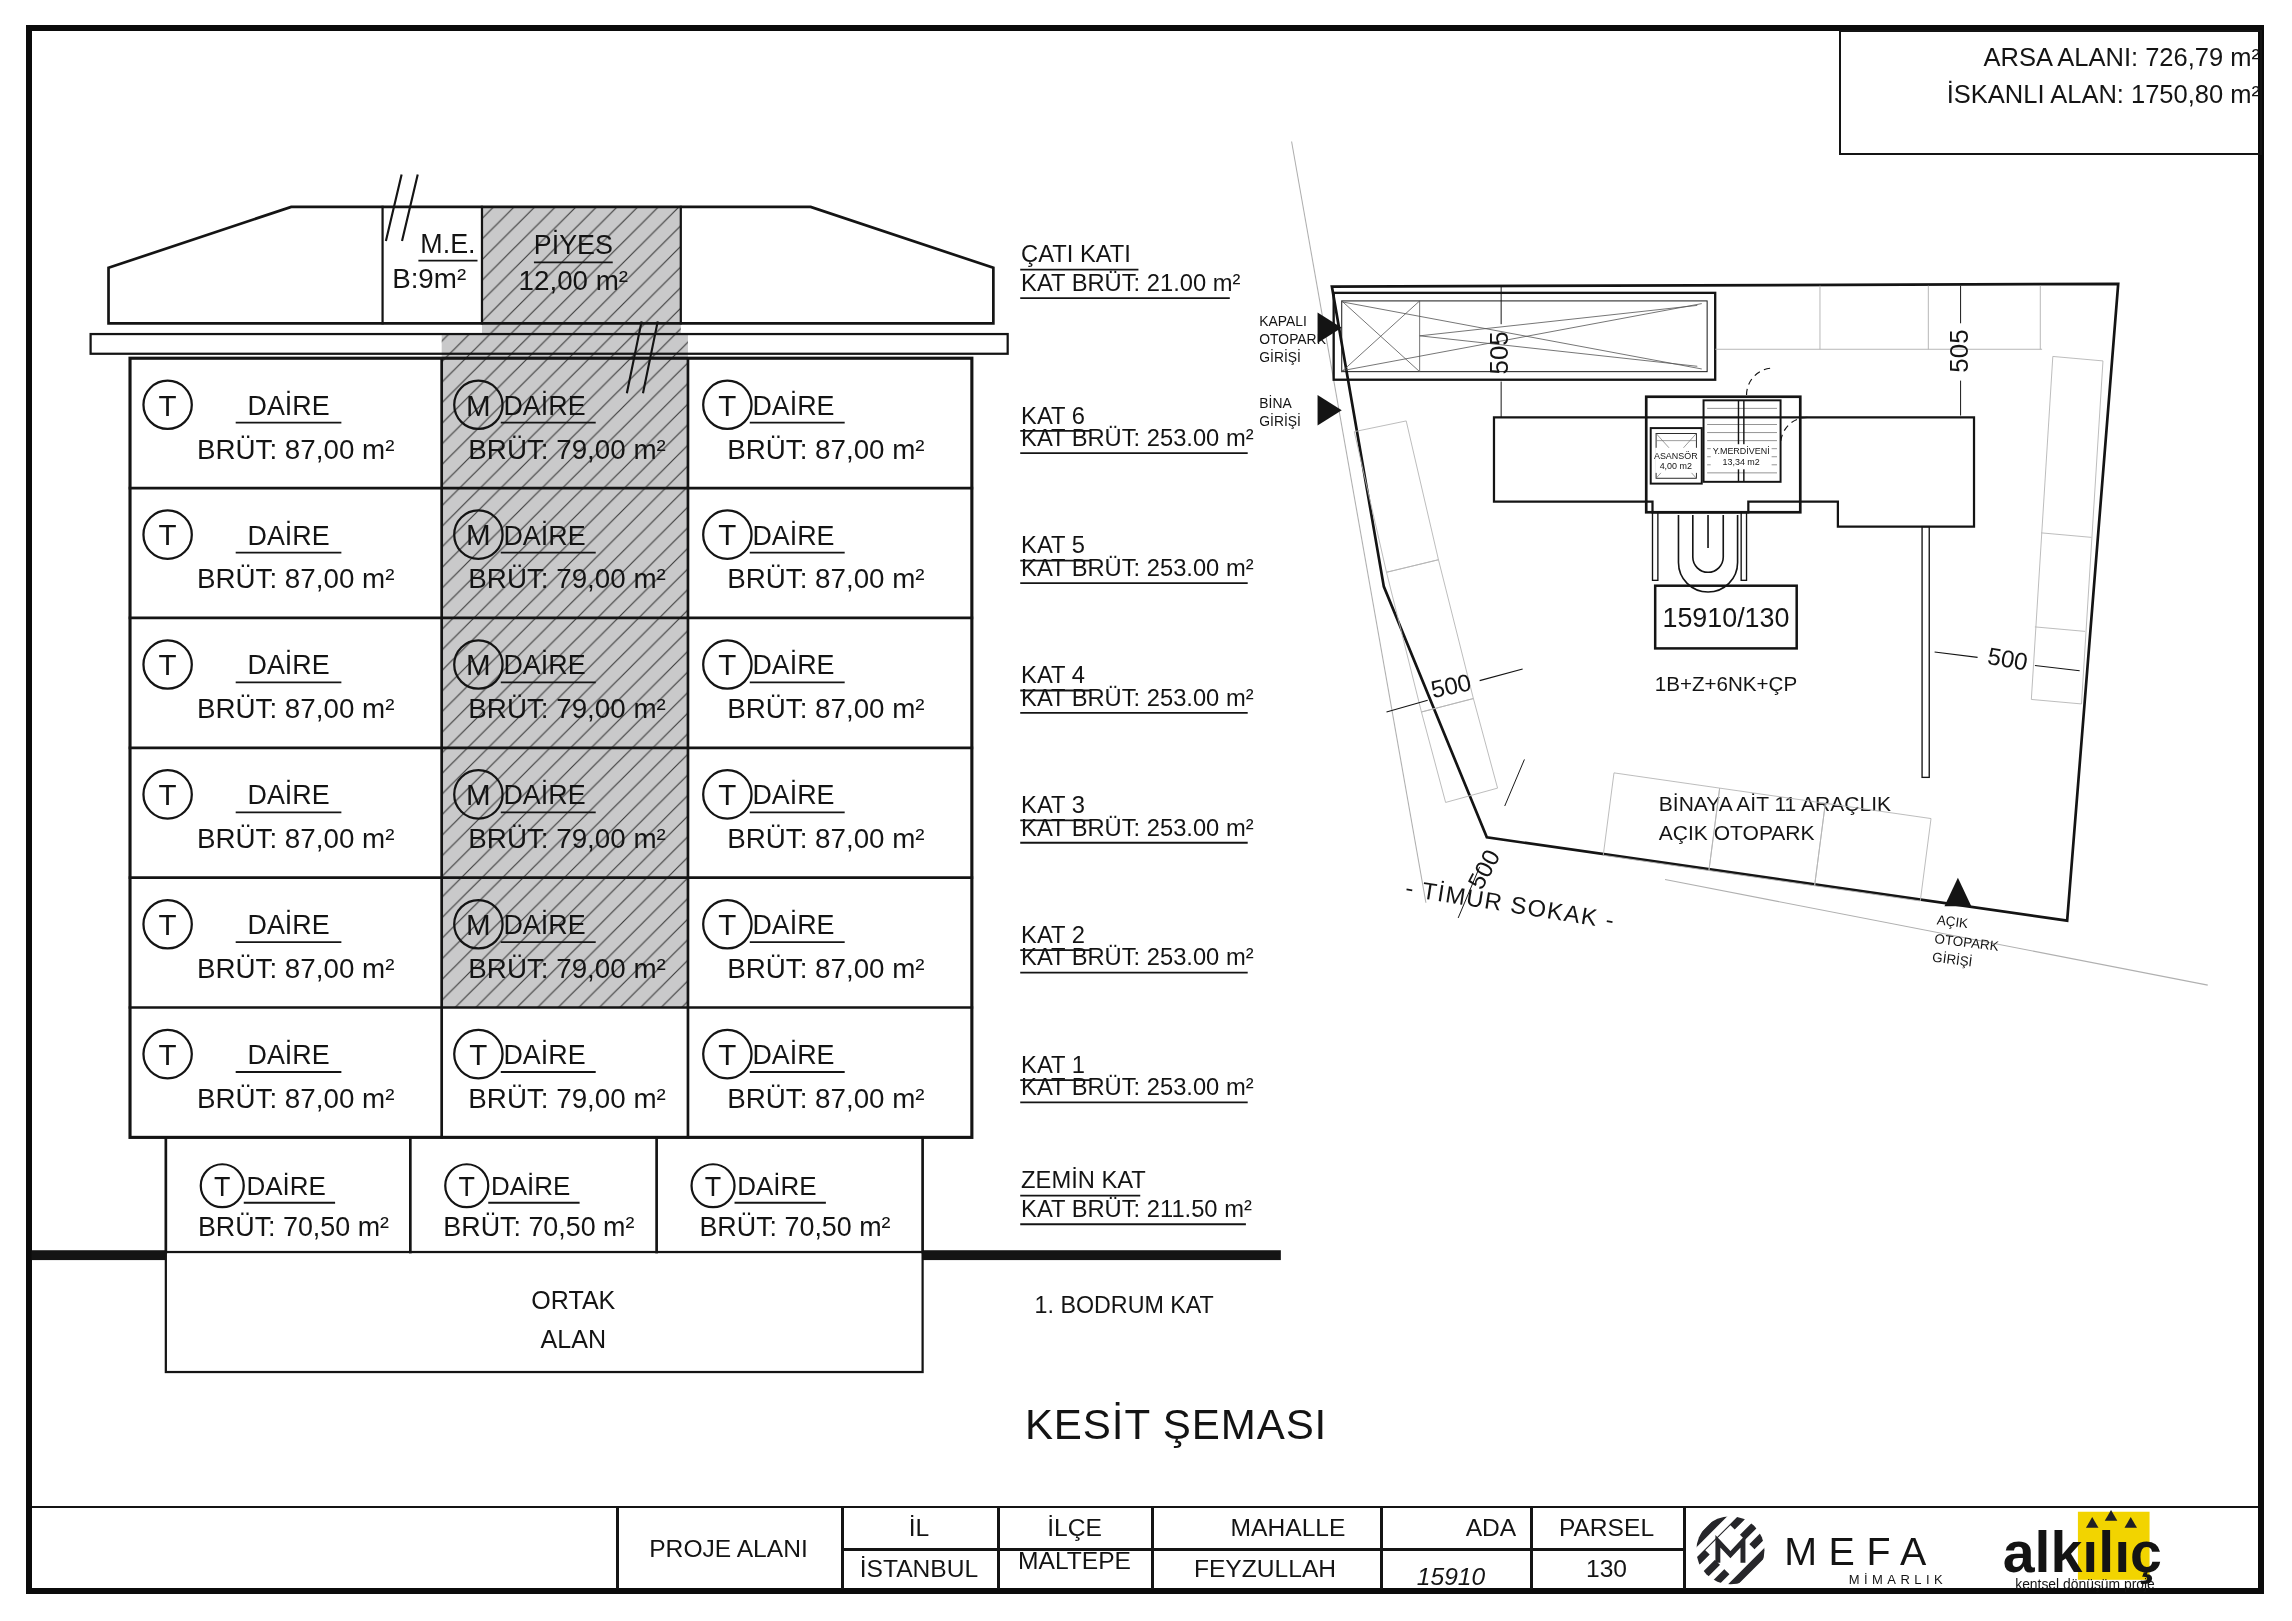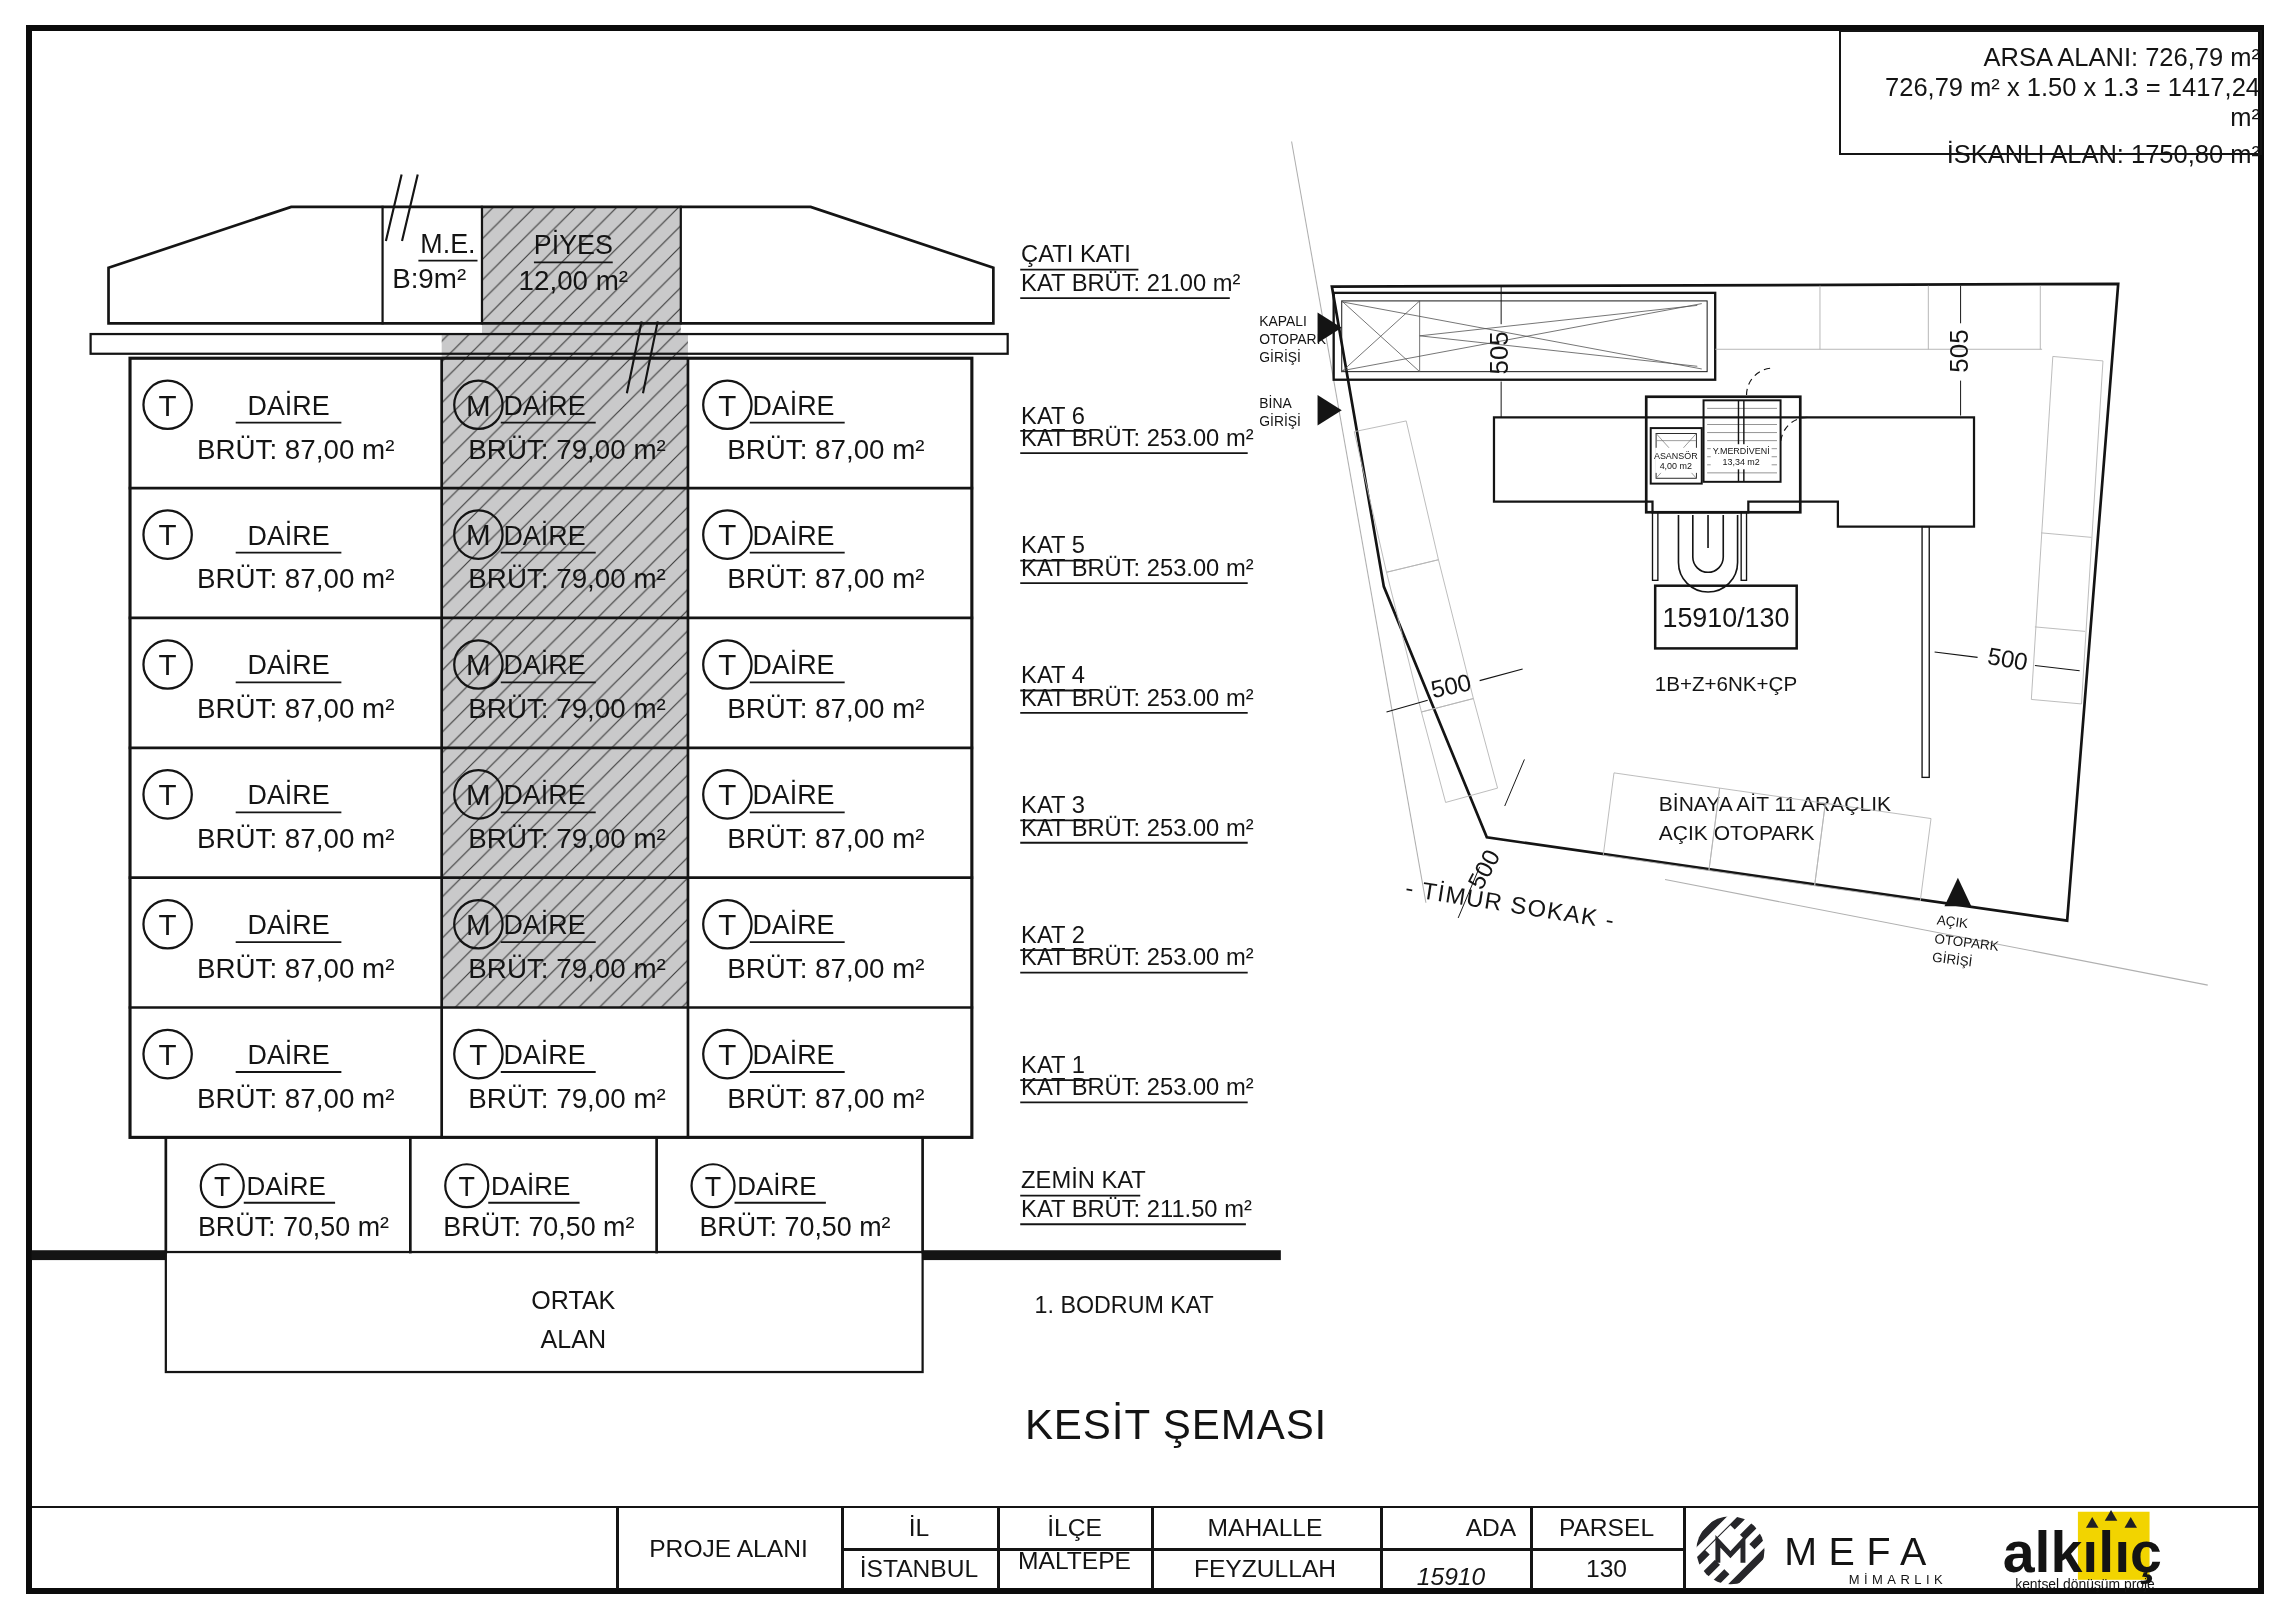--- a/index.html
+++ b/index.html
@@ -20,32 +20,31 @@
   svg text{font-family:"Liberation Sans",sans-serif;fill:#141414;}
 </style>
 </head>
 <body>
 
 <div class="page">
   <div class="sheet-border"></div>
 
   <div id="infoBox">
     <div>ARSA ALANI:  726,79 m²</div>
-    <div>726,79 m² x 1.50 x 1.3 = 1417,24 m²</div>
     <div class="gap">İSKANLI ALAN:  1750,80 m²</div>
   </div>
 
   <div id="titleBlock">
     <div class="tb-cell" style="left:584px;width:225px;top:0;height:81px">PROJE ALANI</div>
     <div id="tbCols">
         <div class="tb-cell" style="left: 809px; width: 156px; top: 0px; height: 40px;">İL</div>
         <div class="tb-cell" style="left: 809px; width: 156px; top: 40px; height: 41px;">İSTANBUL</div>
         <div class="tb-cell" style="left: 965px; width: 155px; top: 0px; height: 40px;">İLÇE</div>
         <div class="tb-cell" style="left: 965px; width: 155px; top: 32px; height: 41px;">MALTEPE</div>
-        <div class="tb-cell" style="left: 1119px; width: 228px; top: 0px; height: 40px;">MAHALLE</div>
+        <div class="tb-cell" style="left: 1119px; width: 228px; top: 0px; height: 40px; padding-left: 23px;">MAHALLE</div>
         <div class="tb-cell" style="left: 1119px; width: 228px; top: 40px; height: 41px;">FEYZULLAH</div>
         <div class="tb-cell" style="left: 1348px; width: 150px; top: 0px; height: 40px; padding-left: 36px;">ADA</div>
         <div class="tb-cell" style="left: 1348px; width: 142px; top: 48px; height: 41px; font-style: italic;">15910</div>
         <div class="tb-cell" style="left: 1498px; width: 153px; top: 0px; height: 40px;">PARSEL</div>
         <div class="tb-cell" style="left: 1498px; width: 153px; top: 40px; height: 41px;">130</div>
       </div>
     <div id="tbLines">
         <div class="tb-vline" style="left: 584px;"></div>
         <div class="tb-vline" style="left: 809px;"></div>
         <div class="tb-vline" style="left: 965px;"></div>

